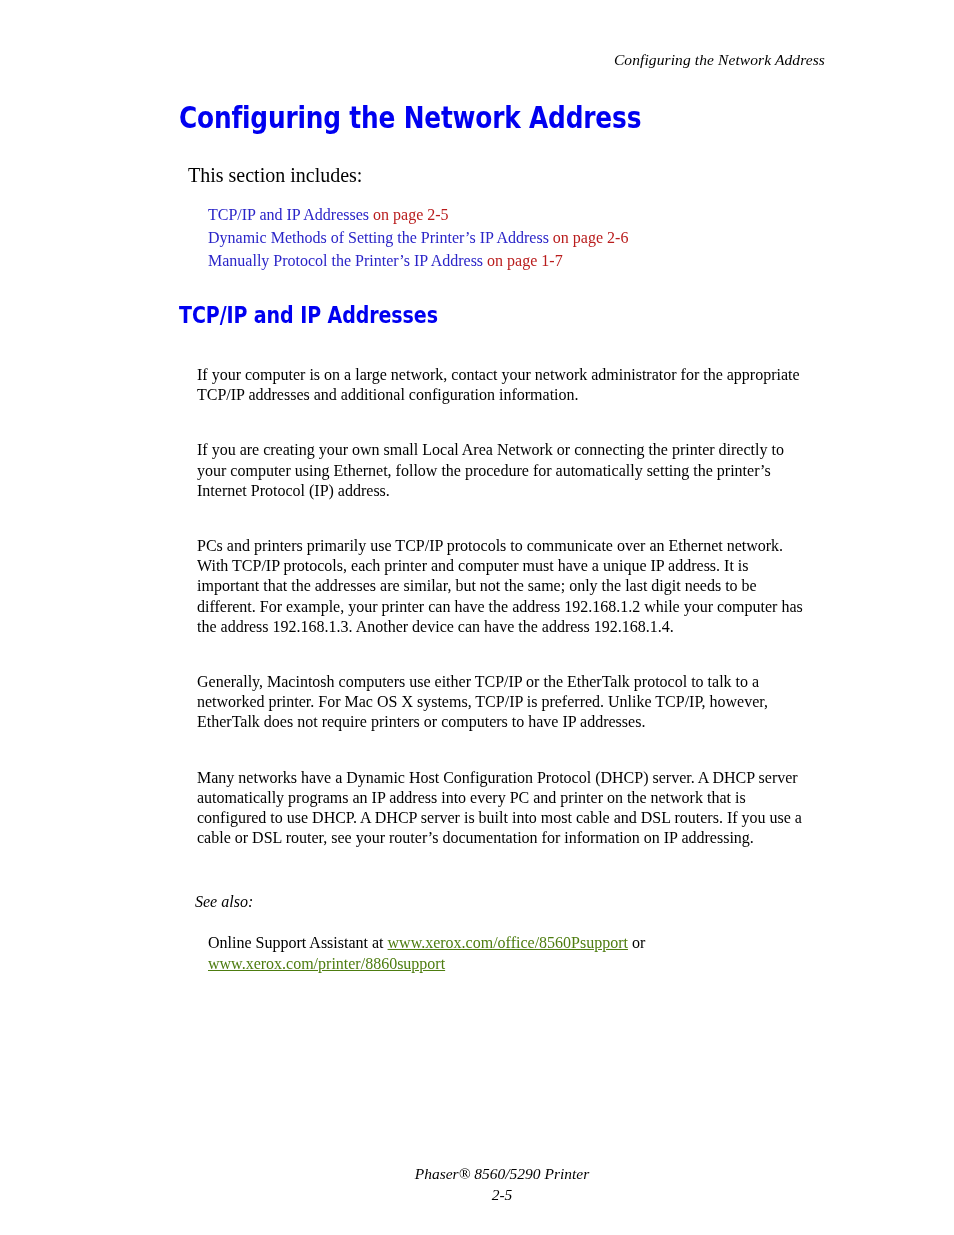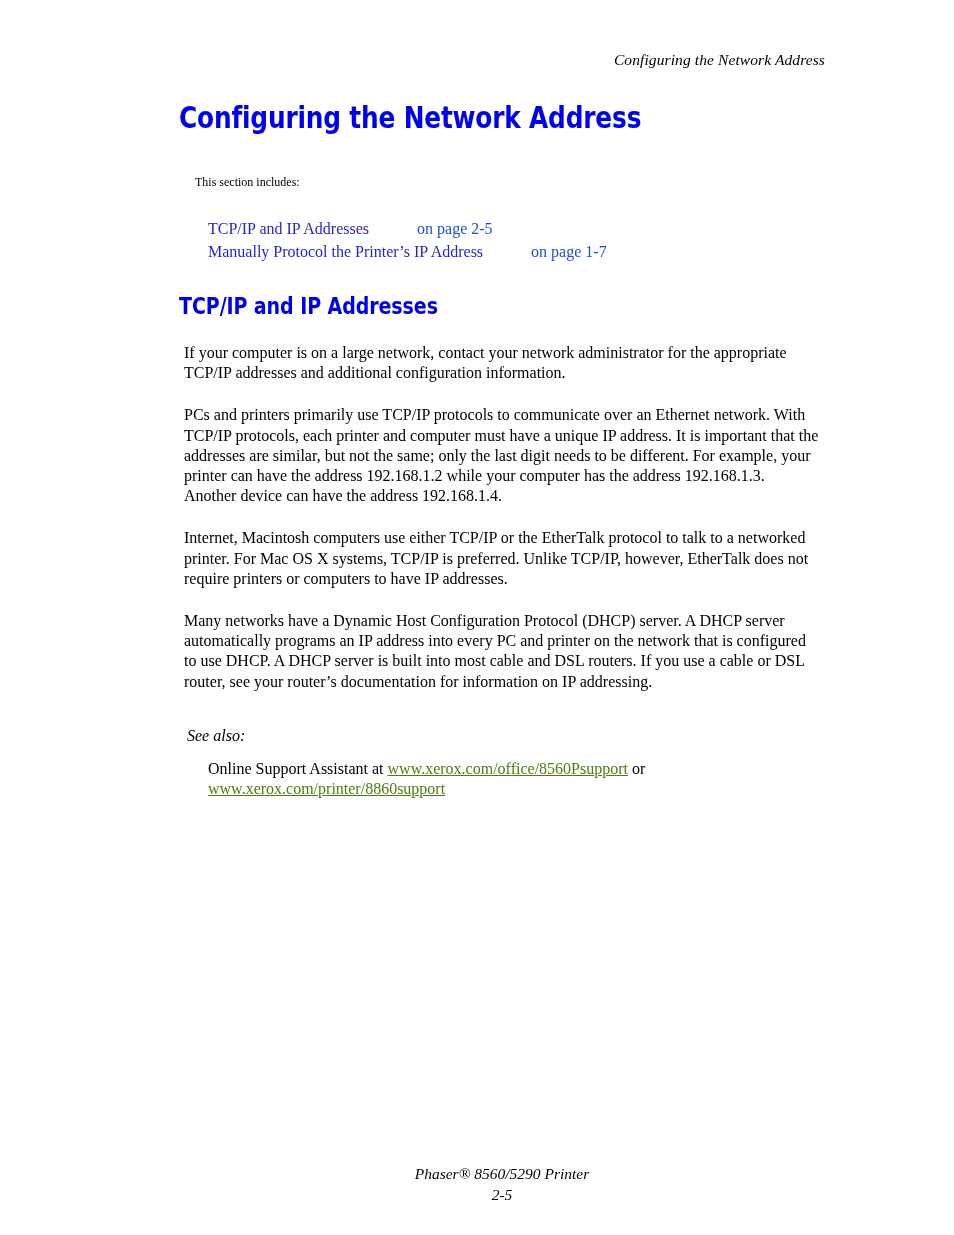--- a/index.html
+++ b/index.html
@@ -52,73 +52,72 @@
     font-weight: bold;
     font-size: 30px;
     line-height: 36px;
     color: #0000f0;
     letter-spacing: -0.2px;
     transform: scaleX(0.92);
     transform-origin: left center;
   }
 
   p.intro {
-    margin: 16px;
+    margin: 9px;
     padding-top: 20px;
-    font-size: 12px;
+    font-size: 20px;
     line-height: 20px;
   }
 
   ul.toc {
     list-style: none;
     margin: 0;
     padding: 9px 0 0 29px;
   }
   ul.toc li {
     font-size: 16px;
     line-height: 23px;
     color: #000000;
     white-space: nowrap;
   }
   .toc-link {
     color: #2a24c8;
     text-decoration: none;
   }
   .toc-suffix {
-    color: #1d4ed8;
-    margin-left: 44px;
+    color: #b91c1c;
   }
 
   h2.section-title {
     margin: 0;
     padding-top: 29px;
     font-family: "DejaVu Sans Condensed", "Liberation Sans Narrow", "Liberation Sans", sans-serif;
     font-stretch: condensed;
     font-weight: bold;
     font-size: 23px;
     line-height: 28px;
     color: #0000f0;
     letter-spacing: -0.1px;
     transform: scaleX(0.92);
     transform-origin: left center;
   }
 
   p.body-para {
-    margin: 5px;
+    margin: 18px;
     padding-top: 17px;
     font-size: 16px;
     line-height: 20.2px;
     text-align: left;
   }
   p.body-para:first-of-type {
     padding-top: 0;
   }
 
   .see-also-label {
-    margin: 8px;
+    margin: 16px;
     padding-top: 26px;
     font-style: italic;
     font-size: 16px;
     line-height: 20px;
   }
 
   .see-also-body {
     margin: 0;
     padding: 5px 0 0 29px;
     font-size: 16px;
@@ -156,32 +155,36 @@
 
     <h1 class="chapter-title">Configuring the Network Address</h1>
 
     <p class="intro">This section includes:</p>
 
     <ul class="toc">
       <li>
         <a class="toc-link" href="#">TCP/IP and IP Addresses</a><span class="toc-suffix"> on page 2-5</span>
       </li>
       <li>
+        <a class="toc-link" href="#">Dynamic Methods of Setting the Printer’s IP Address</a><span class="toc-suffix"> on page 2-6</span>
+      </li>
+      <li>
         <a class="toc-link" href="#">Manually Protocol the Printer’s IP Address</a><span class="toc-suffix"> on page 1-7</span>
       </li>
     </ul>
 
     <h2 class="section-title">TCP/IP and IP Addresses</h2>
 
     <p class="body-para" style="padding-top:18px;">If your computer is on a large network, contact your network administrator for the appropriate TCP/IP addresses and additional configuration information.</p>
 
+    <p class="body-para">If you are creating your own small Local Area Network or connecting the printer directly to your computer using Ethernet, follow the procedure for automatically setting the printer’s Internet Protocol (IP) address.</p>
 
     <p class="body-para">PCs and printers primarily use TCP/IP protocols to communicate over an Ethernet network. With TCP/IP protocols, each printer and computer must have a unique IP address. It is important that the addresses are similar, but not the same; only the last digit needs to be different. For example, your printer can have the address 192.168.1.2 while your computer has the address 192.168.1.3. Another device can have the address 192.168.1.4.</p>
 
-    <p class="body-para">Internet, Macintosh computers use either TCP/IP or the EtherTalk protocol to talk to a networked printer. For Mac OS X systems, TCP/IP is preferred. Unlike TCP/IP, however, EtherTalk does not require printers or computers to have IP addresses.</p>
+    <p class="body-para">Generally, Macintosh computers use either TCP/IP or the EtherTalk protocol to talk to a networked printer. For Mac OS X systems, TCP/IP is preferred. Unlike TCP/IP, however, EtherTalk does not require printers or computers to have IP addresses.</p>
 
     <p class="body-para">Many networks have a Dynamic Host Configuration Protocol (DHCP) server. A DHCP server automatically programs an IP address into every PC and printer on the network that is configured to use DHCP. A DHCP server is built into most cable and DSL routers. If you use a cable or DSL router, see your router’s documentation for information on IP addressing.</p>
 
     <p class="see-also-label">See also:</p>
 
     <p class="see-also-body">
       <span>Online Support Assistant at </span><a class="url-link" href="#">www.xerox.com/office/8560Psupport</a><span> or </span><a class="url-link" href="#">www.xerox.com/printer/8860support</a>
     </p>
 
   </div>

